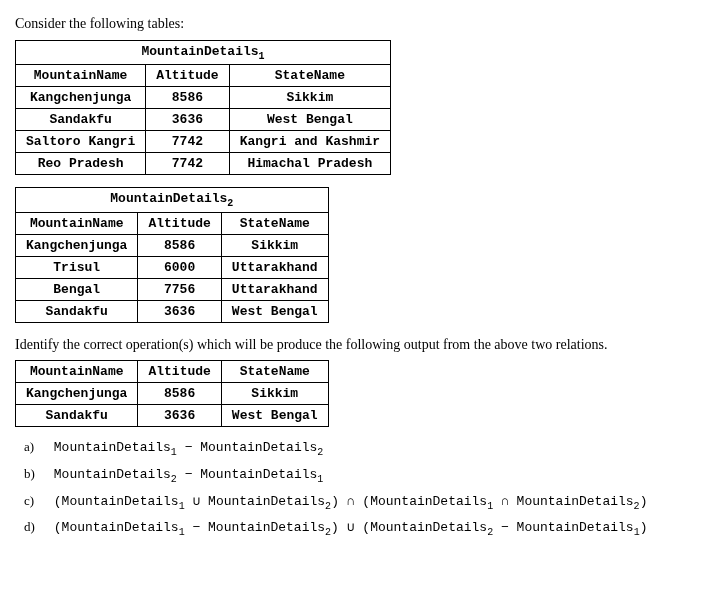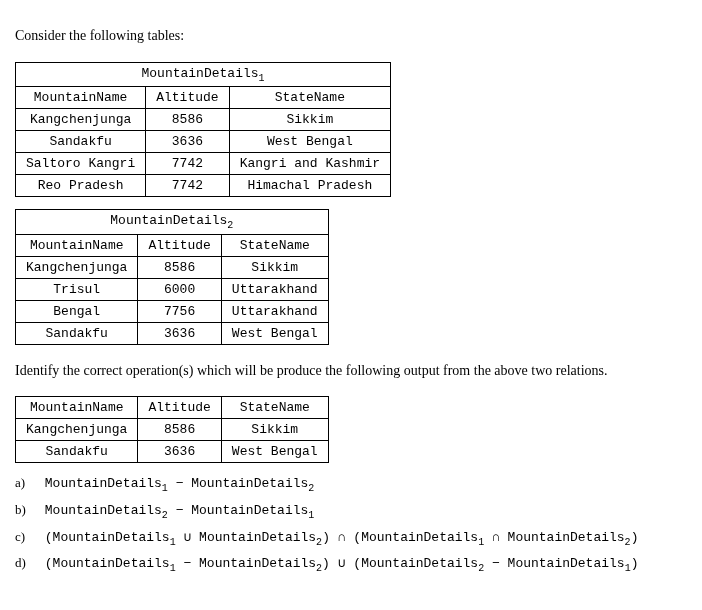--- a/index.html
+++ b/index.html
@@ -5,40 +5,41 @@
     body {
       font-family: Georgia, 'Times New Roman', serif;
       font-size: 14px;
       color: #000;
       background: #fff;
       margin: 0;
       padding: 10px 15px;
       width: 672px;
     }
     .intro, .question {
-      margin: 16px 0;
+      margin: 4px 0;
       line-height: 1.4;
     }
     table {
       border-collapse: collapse;
       margin: 6px 0 12px 0;
     }
     td, th {
       border: 1px solid #000;
       padding: 3px 10px;
       text-align: center;
       font-family: 'Courier New', monospace;
       font-size: 13px;
+      font-weight: bold;
     }
     .table-title {
       font-family: 'Courier New', monospace;
       text-align: center;
     }
     .option {
-      margin: 8px 0;
+      margin: 8px 9px;
       font-family: 'Courier New', monospace;
       font-size: 13px;
     }
     .option-label {
       font-family: Georgia, serif;
       margin-right: 4px;
       display: inline-block;
       width: 18px;
     }
     sub {

